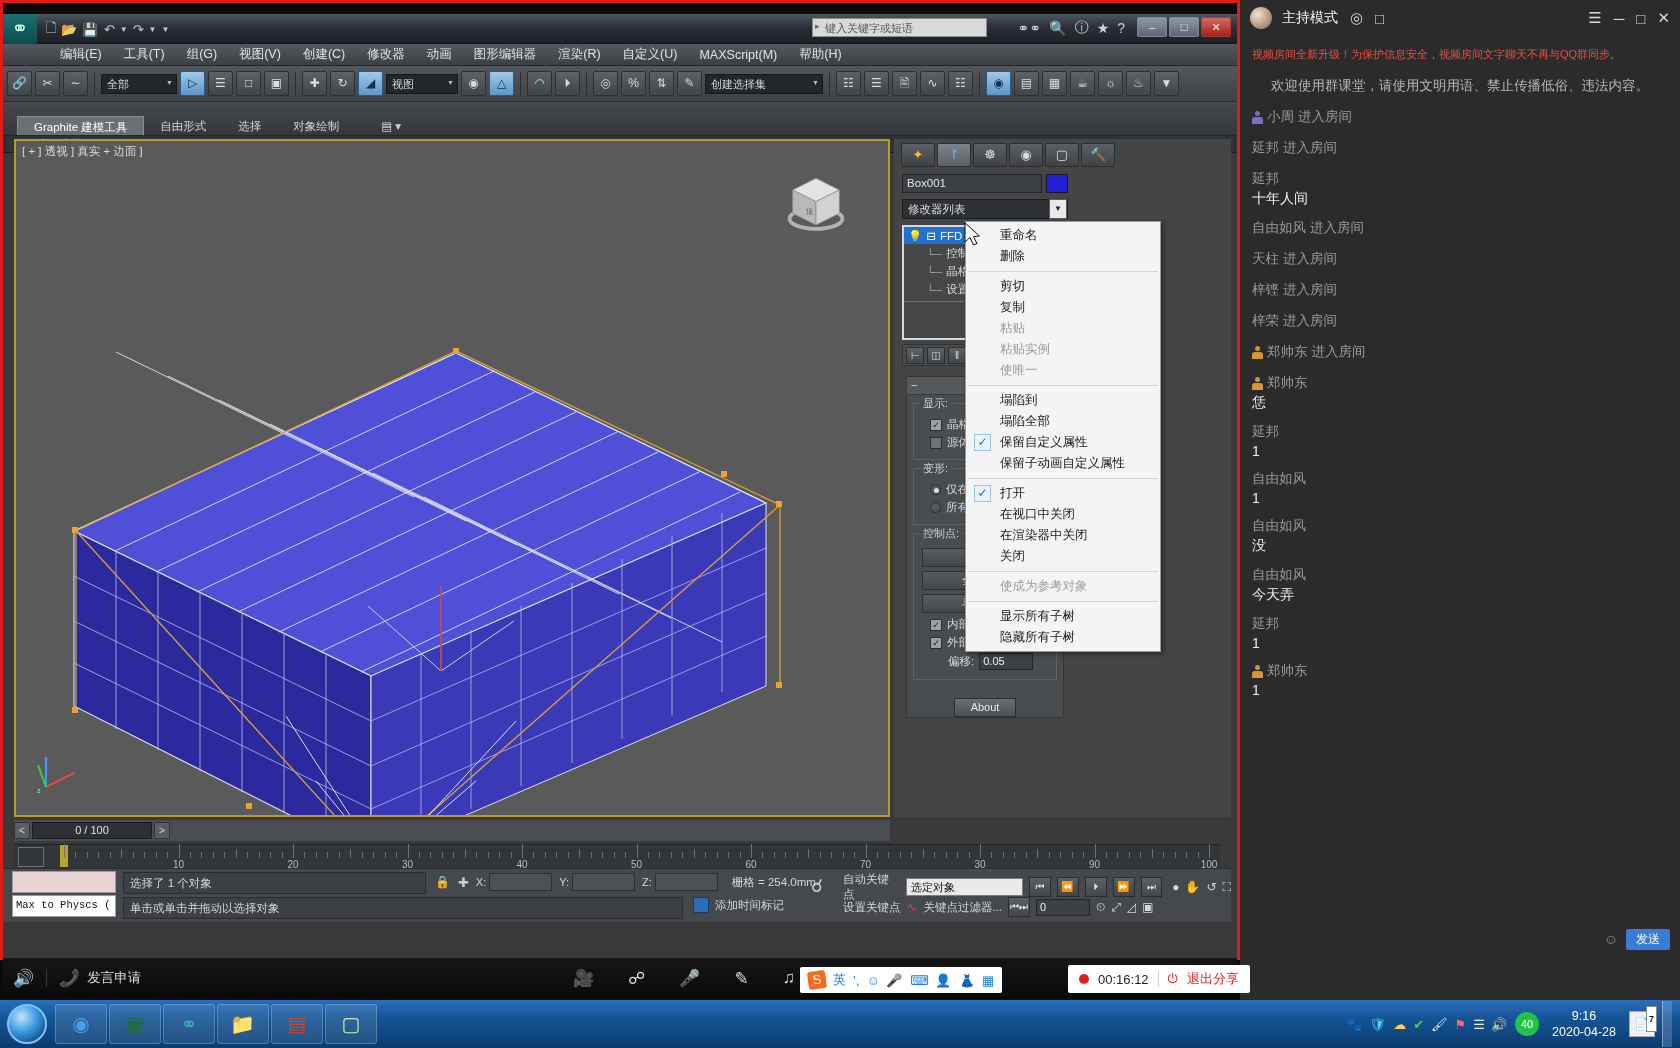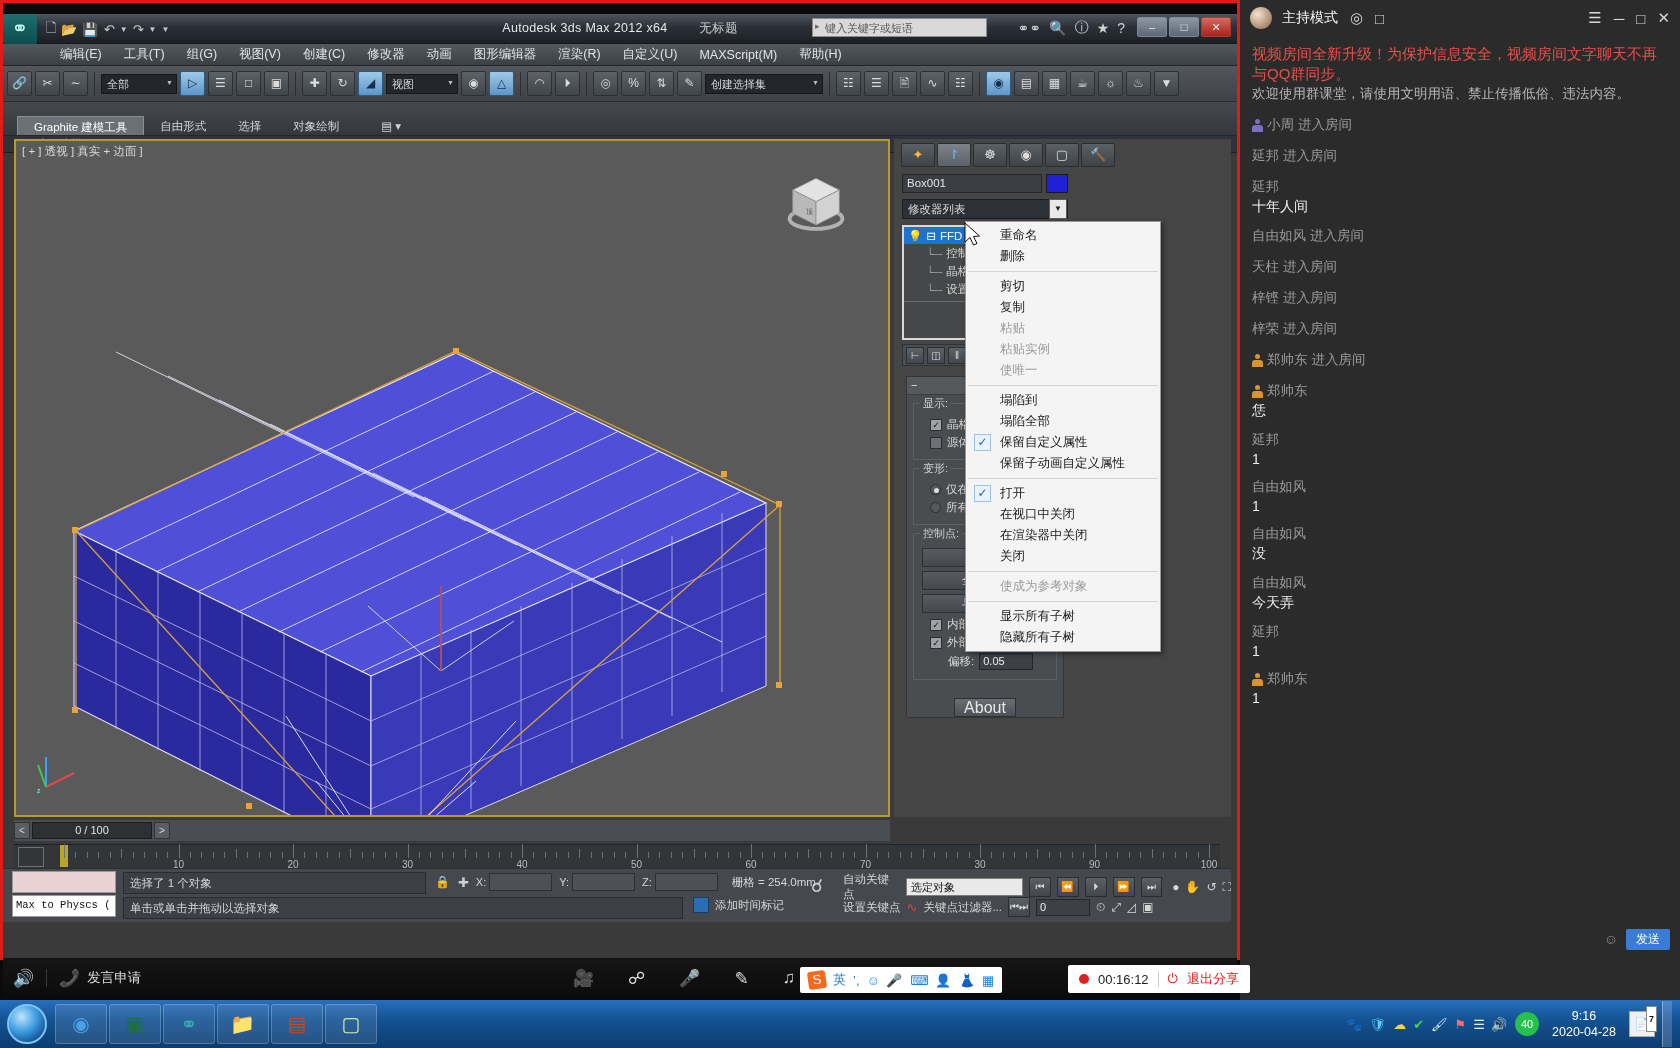--- a/index.html
+++ b/index.html
@@ -143,21 +143,21 @@
      font-size:9px; text-align:center; line-height:11px;}
   .box.ck { background:#9ea2a6; }
   .radio { width:11px; height:11px; border-radius:50%; background:#55585b;
      border:1px solid #2c2f32; position:relative;}
   .radio.on:after { content:""; position:absolute; left:3px; top:3px; width:5px; height:5px;
      border-radius:50%; background:#ddd;}
   .cpbtn { margin:4px auto; width:135px; height:19px; background:linear-gradient(#585c60,#44484c);
      border:1px solid #2d3033; color:#e0e0e0; font-size:11px; text-align:center; line-height:17px;}
   .aboutbtn { margin:18px auto 0 auto; width:62px; height:19px;
      background:linear-gradient(#6a6e72,#4d5155); border:1px solid #2d3033; color:#e8e8e8;
-     font-size:16px; text-align:center; line-height:17px;}
+     font-size:11px; text-align:center; line-height:17px;}
   .spin { width:54px; height:17px; background:#3d4145; border:1px solid #23262a; color:#eee;
      font-size:11px; padding:1px 0 0 3px; display:inline-block; position:relative;}
 
   
   #ctxmenu { position:absolute; left:965px; top:221px; width:196px;
     background:#f4f4f4; border:1px solid #9a9a9a; font-size:12.5px; color:#1a1a1a;
     box-shadow:2px 2px 5px rgba(0,0,0,.45); z-index:50; padding:3px 0;}
   #ctxmenu .mi { padding:3px 6px 3px 34px; position:relative; line-height:15px;}
   #ctxmenu .mi.dim { color:#9c9c9c; }
   #ctxmenu .sep { height:1px; background:#d3d3d3; margin:4px 2px;}
@@ -173,22 +173,22 @@
     background:#2b2b2b; }
   .avatar { width:22px; height:22px; border-radius:50%;
     background:radial-gradient(circle at 35% 35%,#f3e2cf,#8a6346);}
   .chat-top .mode { color:#f2f2f2; font-size:14px; }
   .chat-top .ci { color:#d8d8d8; font-size:15px; margin-left:2px;}
   .chat-tabs { display:flex; height:30px; border-bottom:1px solid #3a3a3a;}
   .chat-tabs div { flex:1; text-align:center; font-size:13.5px; color:#8d8d8d;
     line-height:28px;}
   .chat-tabs .sel { color:#e8504a; border-bottom:2px solid #e8504a;}
   .chat-body { padding:8px 12px 0 12px; height:874px; overflow:hidden; }
-  .notice { color:#e8504a; font-size:15px; line-height:20px; }
-  .welcome { color:#b6b6b6; font-size:13.5px; line-height:20px; margin-bottom:12px;}
+  .notice { color:#e8504a; font-size:11px; line-height:20px; margin-bottom:12px;}
+  .welcome { color:#b6b6b6; font-size:13.5px; line-height:20px; margin-bottom:12px;text-align:center;}
   .evt { color:#9a9a9a; font-size:13.5px; margin-bottom:13px; display:flex; gap:4px;
     align-items:center;}
   .uicon { width:11px; height:13px; display:inline-block; position:relative; }
   .uicon:before{content:"";position:absolute;left:3px;top:0;width:5px;height:5px;border-radius:50%;}
   .uicon:after{content:"";position:absolute;left:0;top:6px;width:11px;height:7px;border-radius:3px 3px 0 0;}
   .uicon.p:before,.uicon.p:after{background:#7d6fc4;}
   .uicon.o:before,.uicon.o:after{background:#d79431;}
   .msg { margin-bottom:11px; }
   .msg .who { color:#9a9a9a; font-size:13.5px; display:flex; gap:4px; align-items:center;}
   .msg .txt { color:#ececec; font-size:14px; margin-top:2px;}
@@ -252,24 +252,20 @@
       <div class="qat">
         <span>🗋</span>
         <span>📂</span>
         <span>💾</span>
         <span>↶</span>
         <span style="font-size:8px">▼</span>
         <span>↷</span>
         <span style="font-size:8px">▼</span>
         <span style="font-size:8px">▼</span>
       </div>
-    </div>
-    <div class="tb-title">
-      <span>Autodesk 3ds Max  2012 x64</span>
-      <span class="doc">无标题</span>
     </div>
     <div class="tb-search">键入关键字或短语</div>
     <div class="tb-icons">
       <i>⚭⚭</i>
       <i>🔍</i>
       <i>ⓘ</i>
       <i>★</i>
       <i>?</i>
     </div>
     <div class="wbtns">

